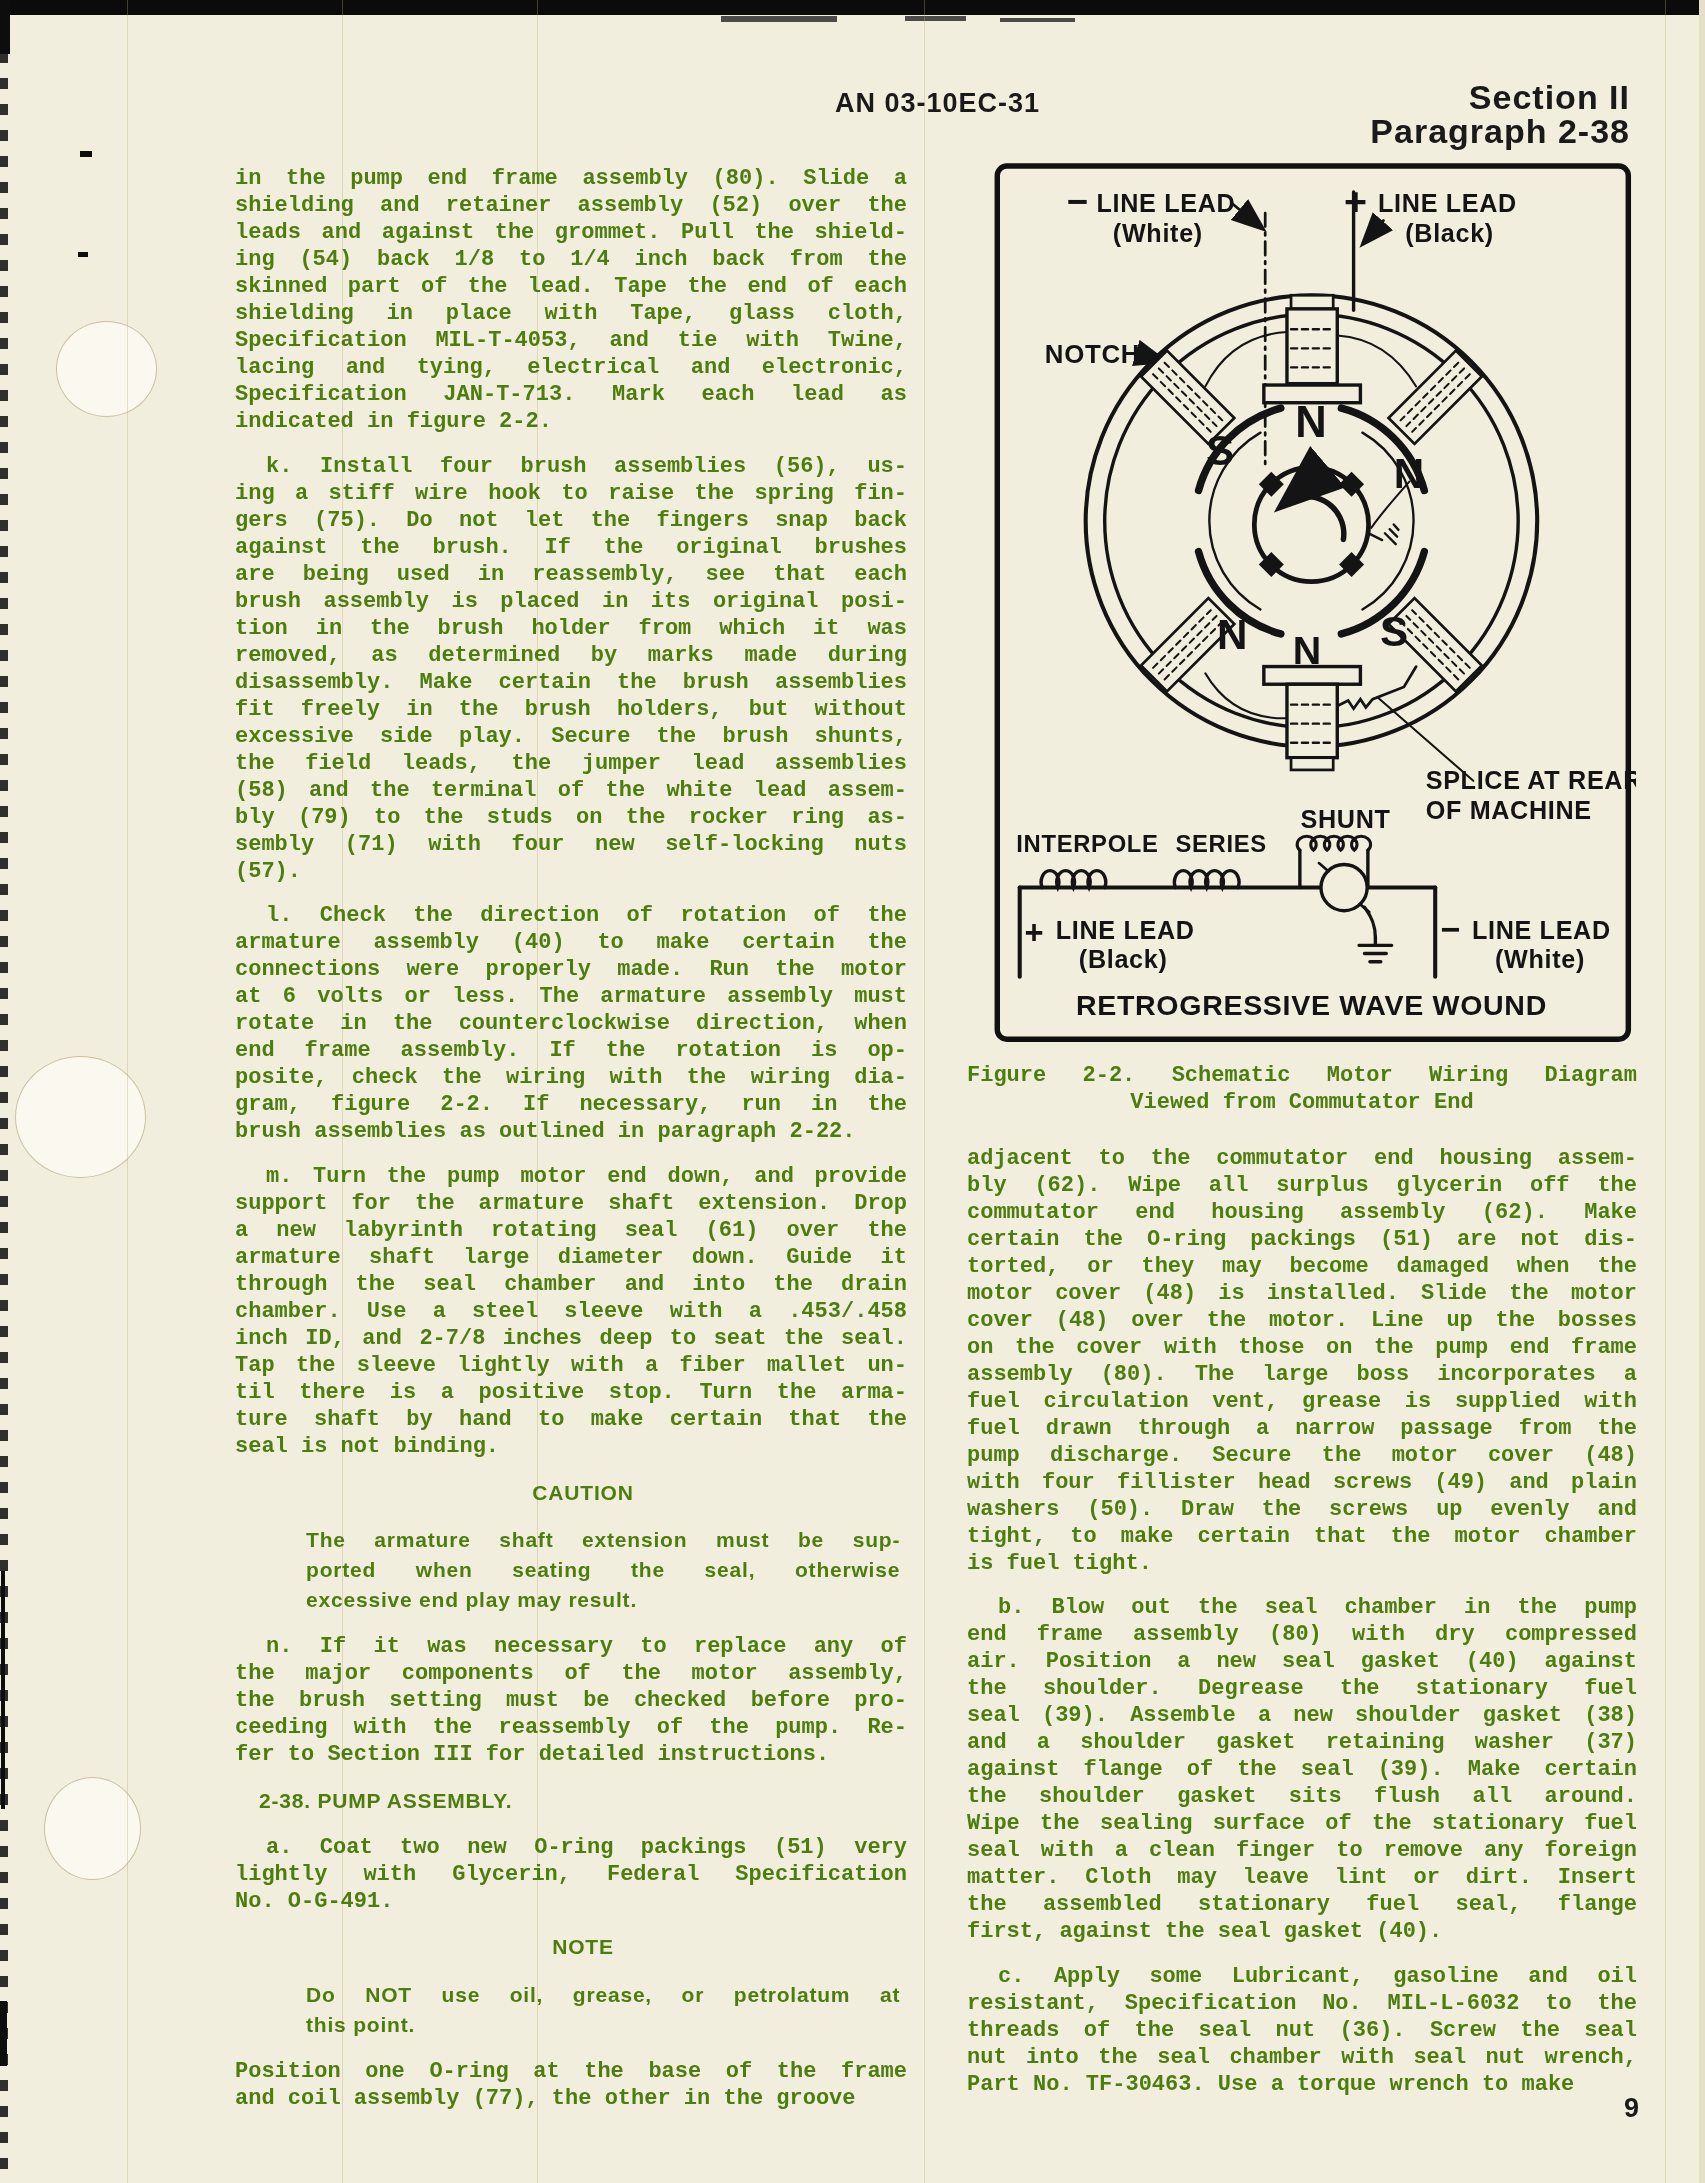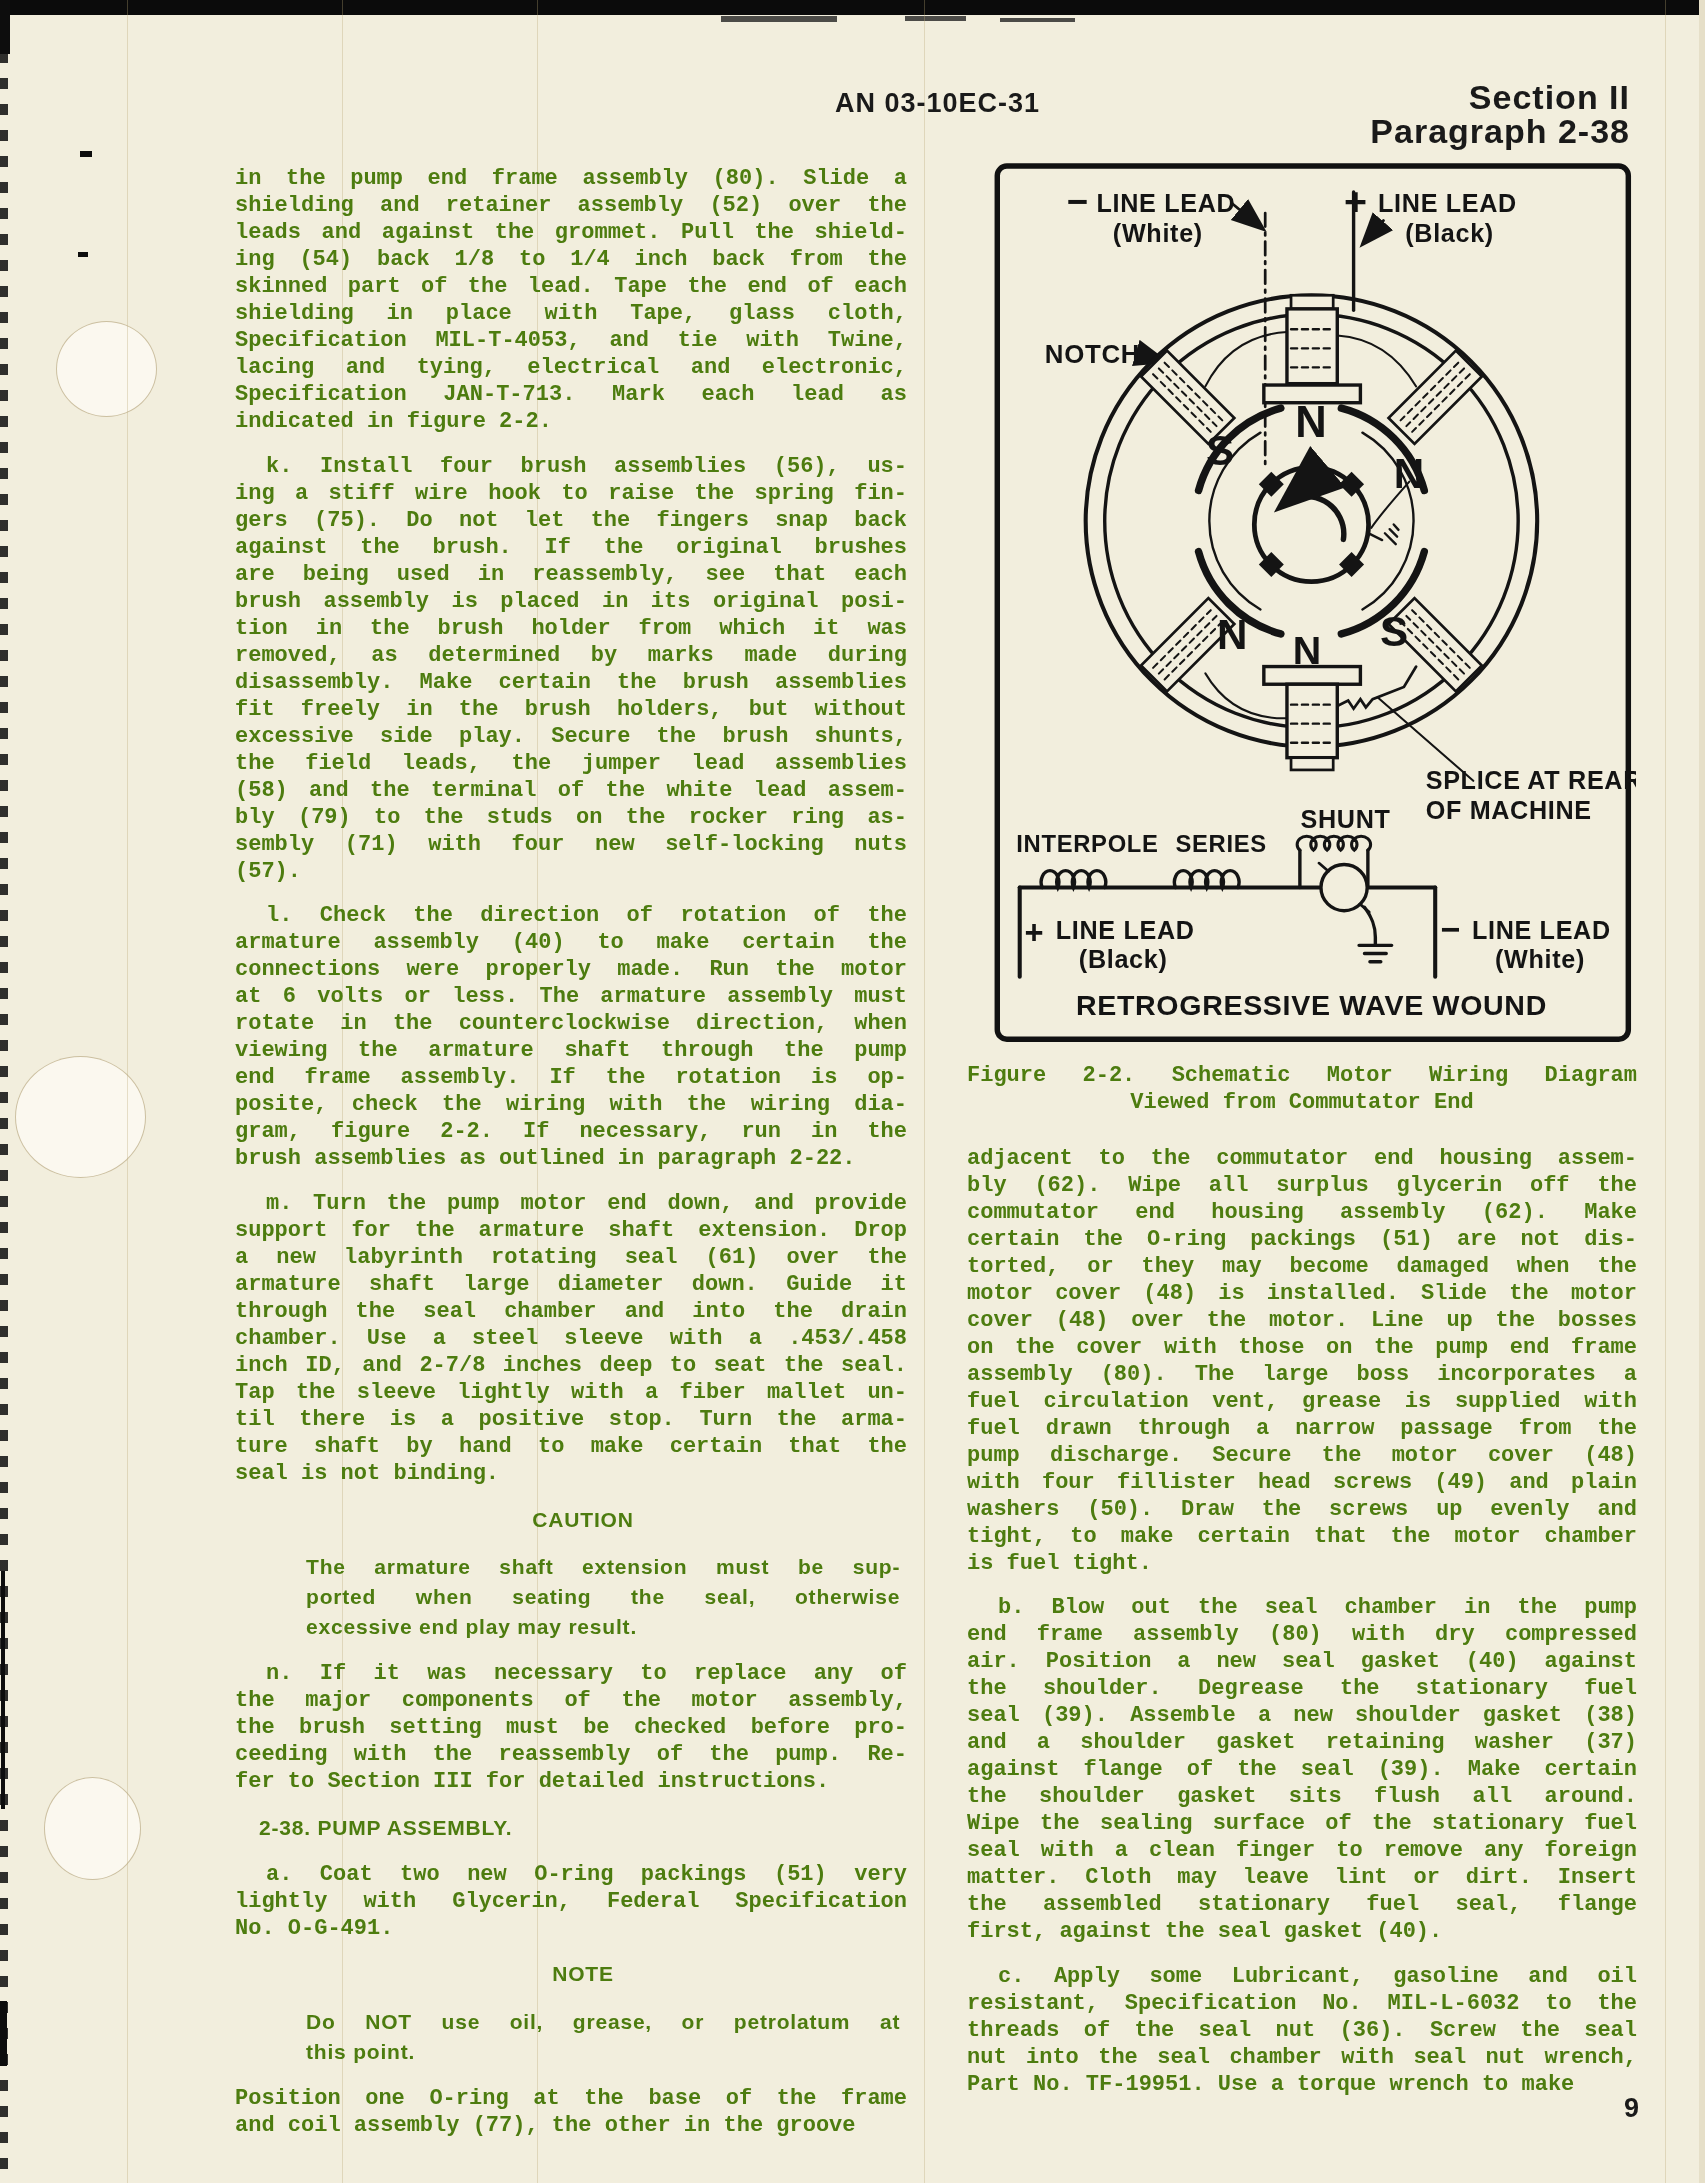--- a/index.html
+++ b/index.html
@@ -101,21 +101,20 @@
         <div class="line">bly (79) to the studs on the rocker ring as-</div>
         <div class="line">sembly (71) with four new self-locking nuts</div>
         <div class="line last">(57).</div>
       </div>
       <div class="block para indent">
         <div class="line">l. Check the direction of rotation of the</div>
         <div class="line">armature assembly (40) to make certain the</div>
         <div class="line">connections were properly made. Run the motor</div>
         <div class="line">at 6 volts or less. The armature assembly must</div>
         <div class="line">rotate in the counterclockwise direction, when</div>
-        <div class="line">viewing the armature shaft through the pump</div>
         <div class="line">end frame assembly.  If the rotation is op-</div>
         <div class="line">posite, check the wiring with the wiring dia-</div>
         <div class="line">gram, figure 2-2.  If necessary, run in the</div>
         <div class="line last">brush assemblies as outlined in paragraph 2-22.</div>
       </div>
       <div class="block para indent">
         <div class="line">m. Turn the pump motor end down, and provide</div>
         <div class="line">support for the armature shaft extension. Drop</div>
         <div class="line">a new labyrinth rotating seal (61) over the</div>
         <div class="line">armature shaft large diameter down.  Guide it</div>
@@ -198,21 +197,21 @@
         <div class="line">seal with a clean finger to remove any foreign</div>
         <div class="line">matter. Cloth may leave lint or dirt.  Insert</div>
         <div class="line">the assembled stationary fuel seal, flange</div>
         <div class="line last">first, against the seal gasket (40).</div>
       </div>
       <div class="block para indent">
         <div class="line">c. Apply some Lubricant, gasoline and oil</div>
         <div class="line">resistant, Specification No. MIL-L-6032 to the</div>
         <div class="line">threads of the seal nut (36).  Screw the seal</div>
         <div class="line">nut into the seal chamber with seal nut wrench,</div>
-        <div class="line last">Part No. TF-19951. Use a torque wrench to make</div>
+        <div class="line last">Part No. TF-30463. Use a torque wrench to make</div>
       </div>
     </div>
 
   <div id="figure-box">
   <svg viewBox="0 0 945 1300" width="643" height="884">
     <defs>
       <marker id="ah" markerWidth="13" markerHeight="11" refX="11" refY="5" orient="auto">
         <path d="M0,0 L13,5 L0,10 z" fill="#141414"></path>
       </marker>
       <marker id="ahr" markerWidth="13" markerHeight="11" refX="11" refY="5" orient="auto-start-reverse">

